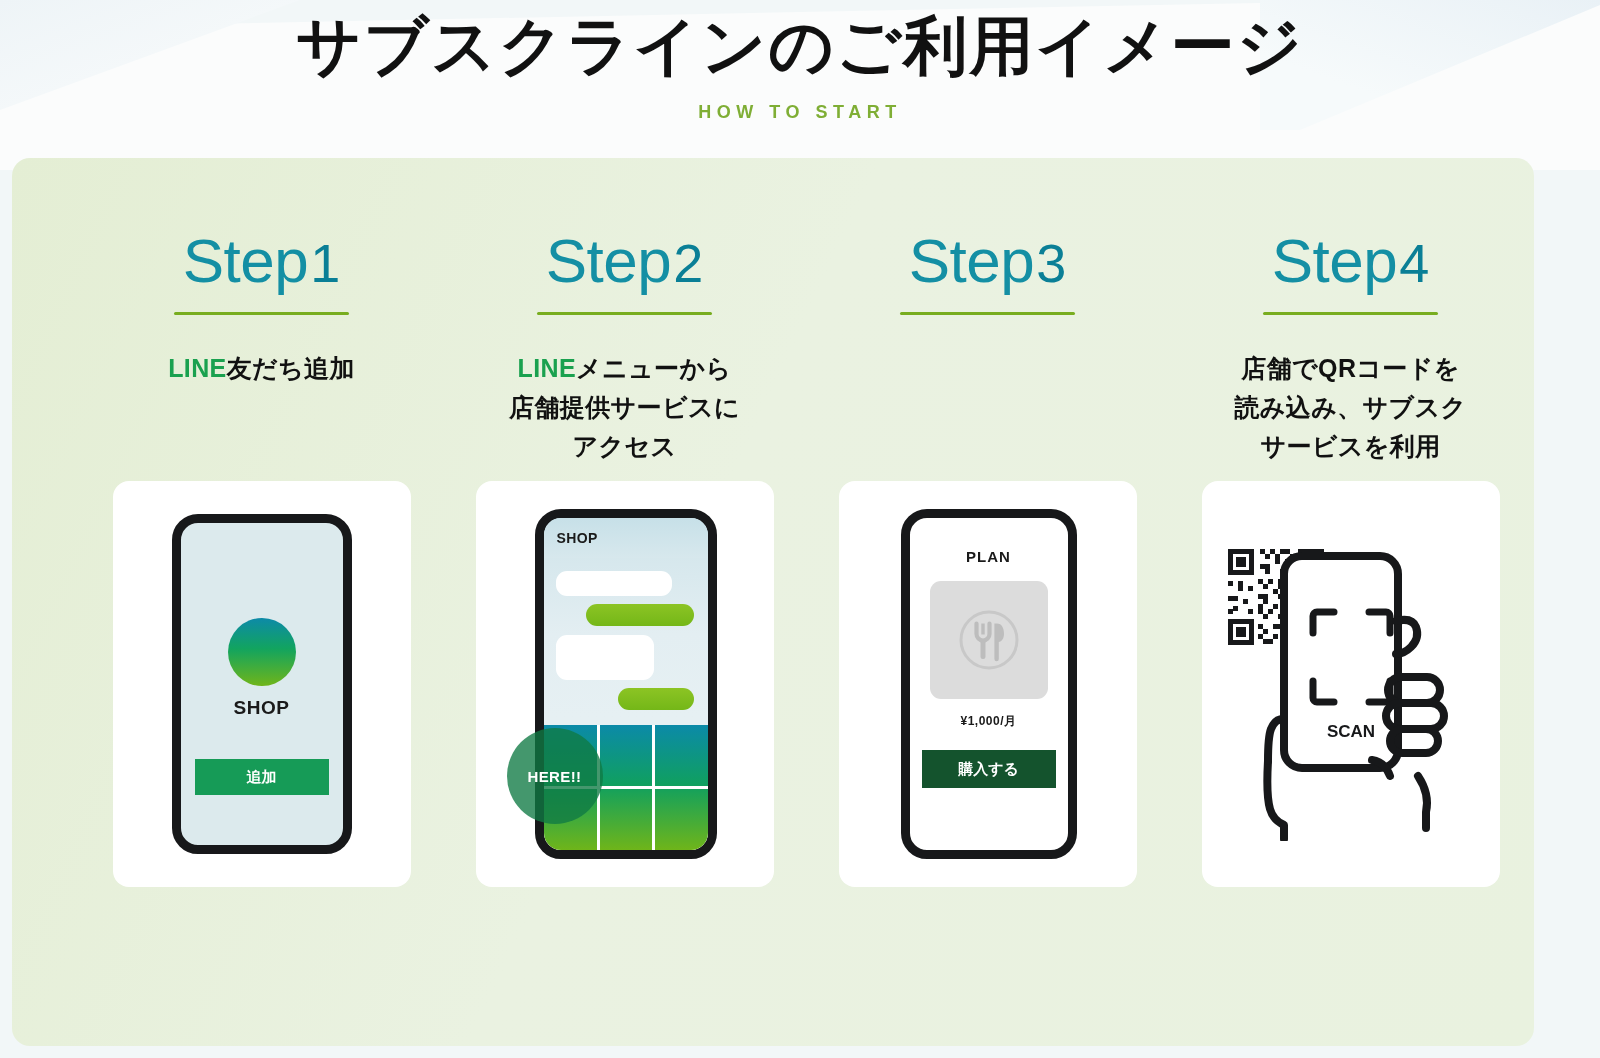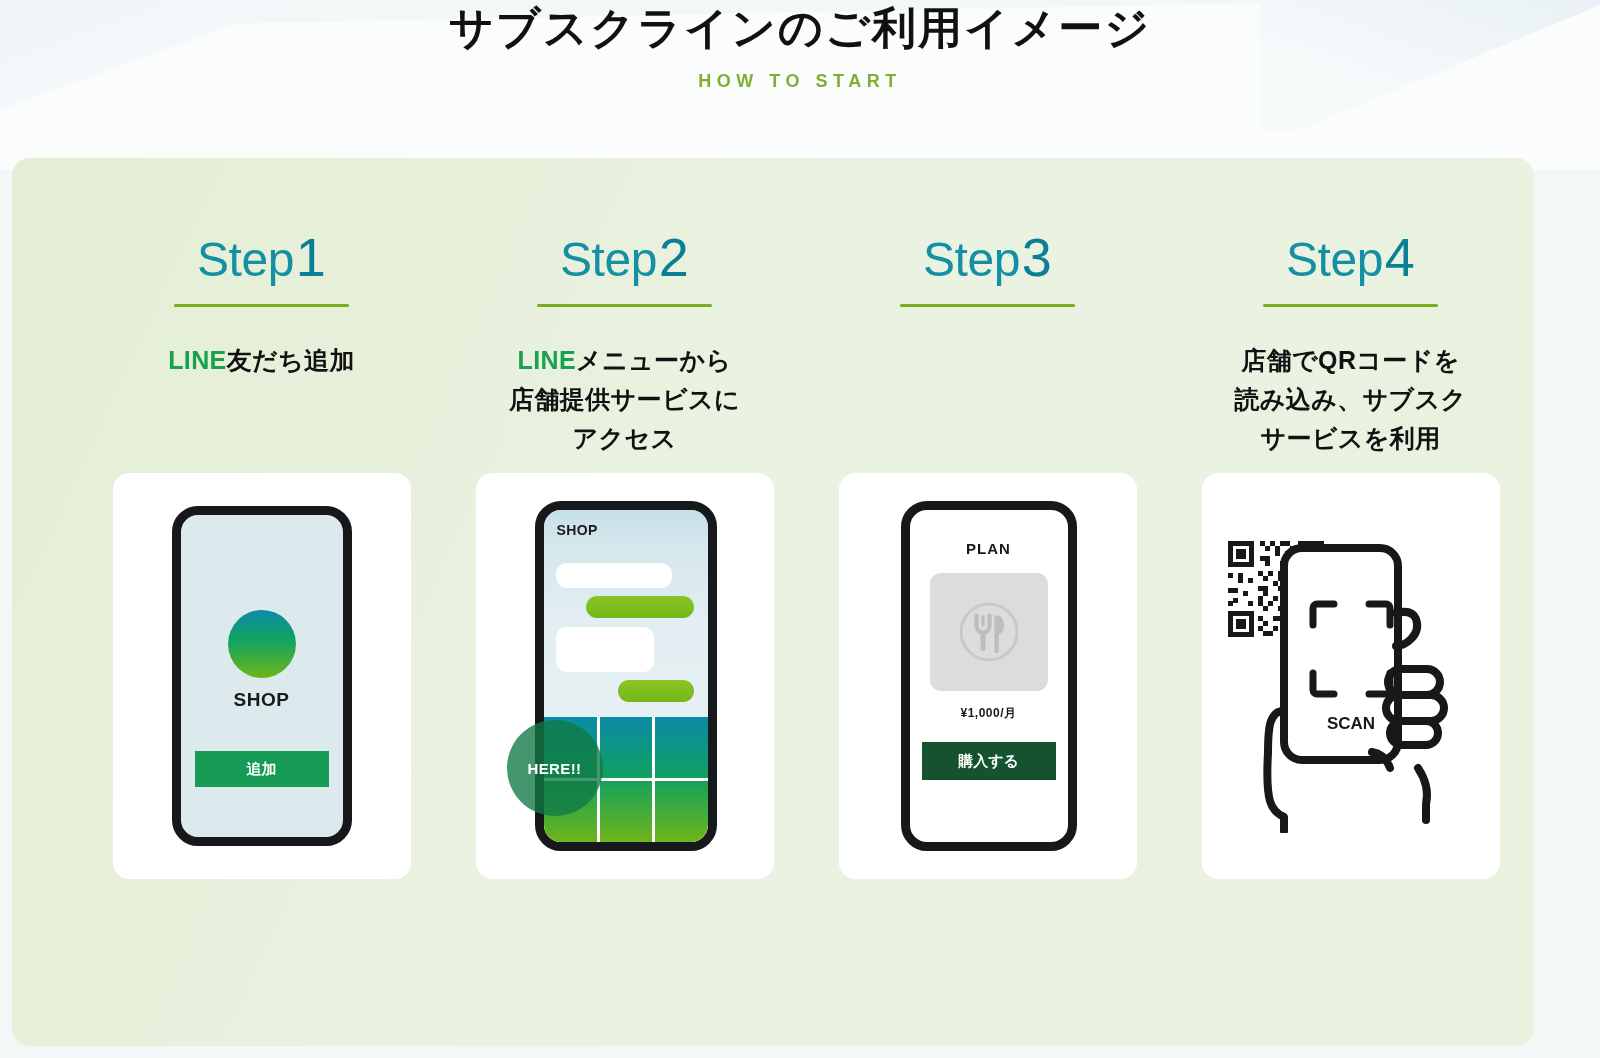--- a/index.html
+++ b/index.html
@@ -42,21 +42,22 @@
   
   #header {
     position: absolute;
     left: 0; top: 0;
     width: 1600px;
     text-align: center;
     z-index: 5;
   }
   #page-title {
     margin: 0;
-    font-size: 44px;
+    padding-top: 6px;
+    font-size: 64px;
     font-weight: 700;
     letter-spacing: 2px;
     color: #111111;
     line-height: 1.25;
   }
   #page-subtitle {
     margin: 0;
     padding-top: 16px;
     font-size: 18px;
     font-weight: 700;
@@ -94,21 +95,21 @@
     margin-top: 72px;
     font-size: 48px;
     font-weight: 400;
     letter-spacing: 0px;
     line-height: 1;
     color: #0f8fa3;
     display: flex;
     align-items: baseline;
     justify-content: center;
   }
-  .step-word { font-size: 48px; color: #148fa4; letter-spacing: -0.5px; }
+  .step-word { font-size: 62px; color: #148fa4; letter-spacing: -0.5px; }
   .step-num  { font-size: 54px; color: #0a7f96; font-weight: 400; margin-left: 2px; }
 
   .step-rule {
     margin-top: 20px;
     width: 175px;
     height: 3px;
     background: #78ad1f;
     border-radius: 2px;
   }
 

